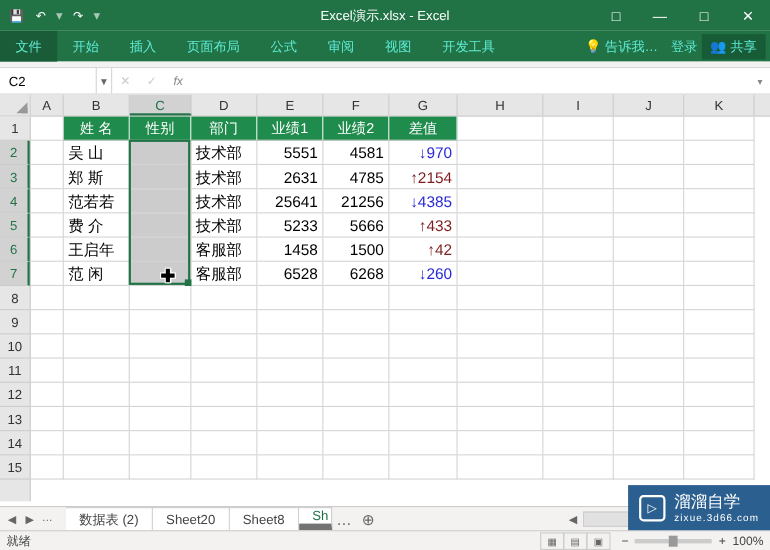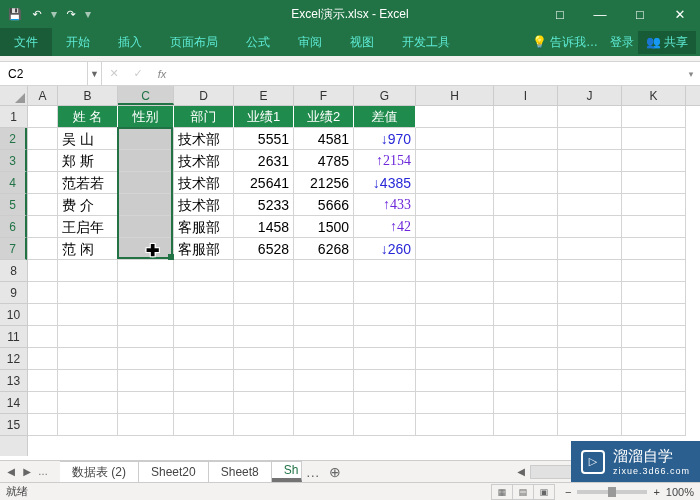--- a/index.html
+++ b/index.html
@@ -48,36 +48,36 @@
   .row-h { height: 22px; border-bottom: 1px solid #ccc; text-align: center; line-height: 22px; color: #333; font-size: 12px; }
   .row-h.sel { background: #d2d2d2; color: #217346; border-right: 2px solid #217346; }
   
   .cells { position: absolute; left: 28px; top: 20px; right: 0; bottom: 0; }
   .row { display: flex; height: 22px; }
   .cell { border-right: 1px solid #d4d4d4; border-bottom: 1px solid #d4d4d4; padding: 0 4px; line-height: 22px; font-size: 14px; overflow: hidden; white-space: nowrap; }
   .hdr { background: #1f8b4c; color: #fff; text-align: center; font-size: 13px; border-right:1px solid #fff;}
   .hdr:last-child{border-right:1px solid #d4d4d4;}
   .txt-c { text-align: left; }
   .txt-r { text-align: right; }
-  .red { color: #6d28d9; font-family: Liberation Serif, serif; }
+  .red { color: #7f1d1d; }
   .blue { color: #2828d8; }
   .selrange { background: #ccc; }
   
   .sel-border { position: absolute; border: 2px solid #217346; pointer-events: none; }
   .fill-handle { position: absolute; width: 6px; height: 6px; background: #217346; right: -3px; bottom: -3px; }
   
   .cursor-plus { position: absolute; font-size: 16px; color: #000; font-weight: bold; pointer-events: none; text-shadow: -1px -1px 0 #fff,1px -1px 0 #fff,-1px 1px 0 #fff,1px 1px 0 #fff;}
   
   
   .sheet-bar { height: 22px; display: flex; align-items: center; border-top: 1px solid #ccc; background: #f3f2f1; font-size: 12px; position:absolute; bottom:18px; left:0; right:0;}
   .sheet-nav { display: flex; padding: 0 4px; gap: 2px; }
   .sheet-nav-btn { width: 14px; text-align: center; color: #666; font-size: 10px; }
   .sheet-tabs { display: flex; align-items: stretch; height: 100%; margin-left: 6px; }
   .sheet-tab { padding: 0 12px; border-right: 1px solid #ccc; display: flex; align-items: center; background: #fff; color: #444; border-top:1px solid #ccc;}
-  .sheet-tab.active { border-bottom: 4px solid #737373; color: #217346; background: #fff; font-weight:500;text-align:center;}
+  .sheet-tab.active { border-bottom: 6px solid #737373; color: #217346; background: #fff; font-weight:500;text-align:center;}
   .sheet-tab.cut{max-width:30px;}
   .sheet-add { width: 22px; text-align: center; color: #666; font-size: 14px; display:flex;align-items:center;justify-content:center;}
   .sheet-scroll{margin-left:auto; display:flex;align-items:center;padding-right:4px;gap:2px;}
   .sheet-scroll-track{width:150px;height:14px;background:#e1e1e1;border:1px solid #ccc;}
 
   
   .status-bar { height: 18px; background: #f3f2f1; border-top: 1px solid #ccc; display: flex; align-items: center; font-size: 11px; color: #444; padding: 0 6px; position:absolute; bottom:0; left:0; right:0;}
   .status-right { margin-left: auto; display: flex; align-items: center; gap: 10px; }
   .view-btns { display: flex; gap: 0; }
   .view-btn { width: 22px; height: 16px; border: 1px solid #ccc; margin-left:-1px; display:flex;align-items:center;justify-content:center; font-size:9px; color:#666;}

